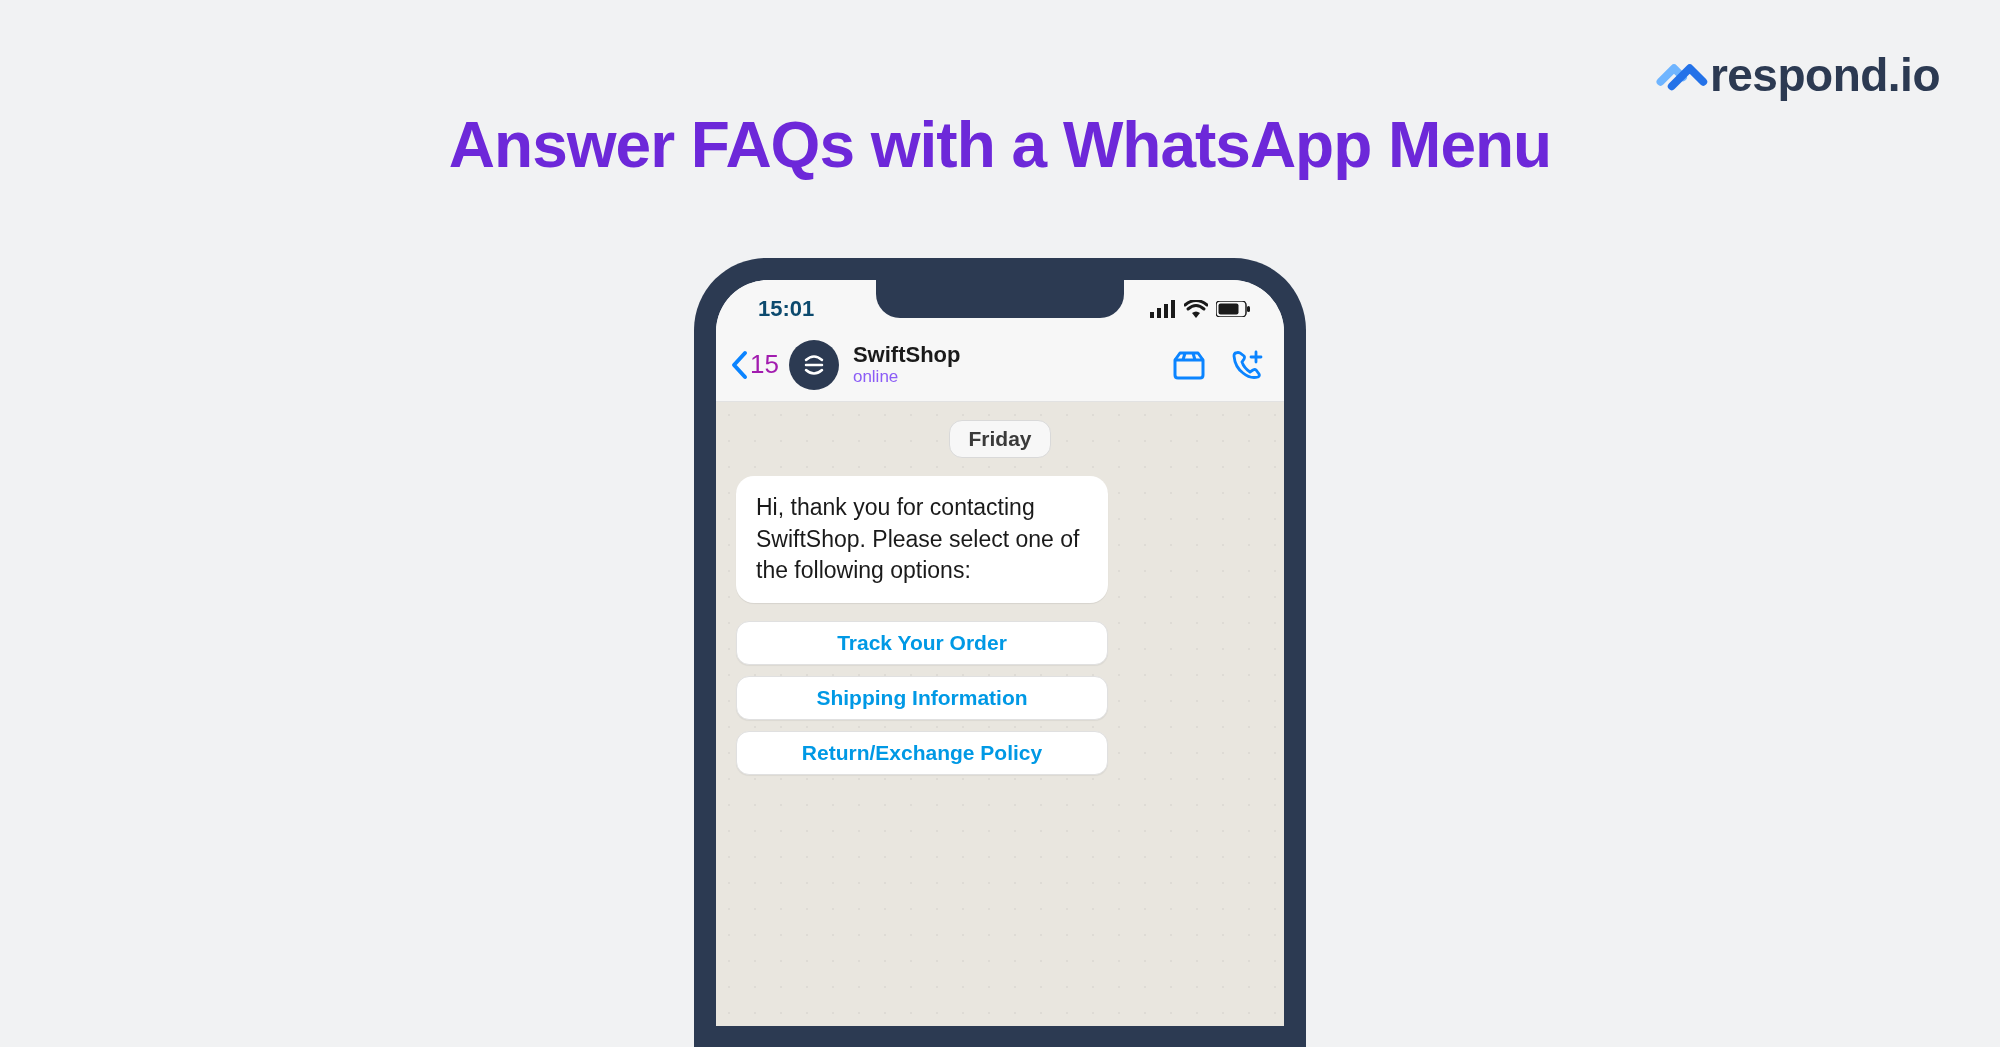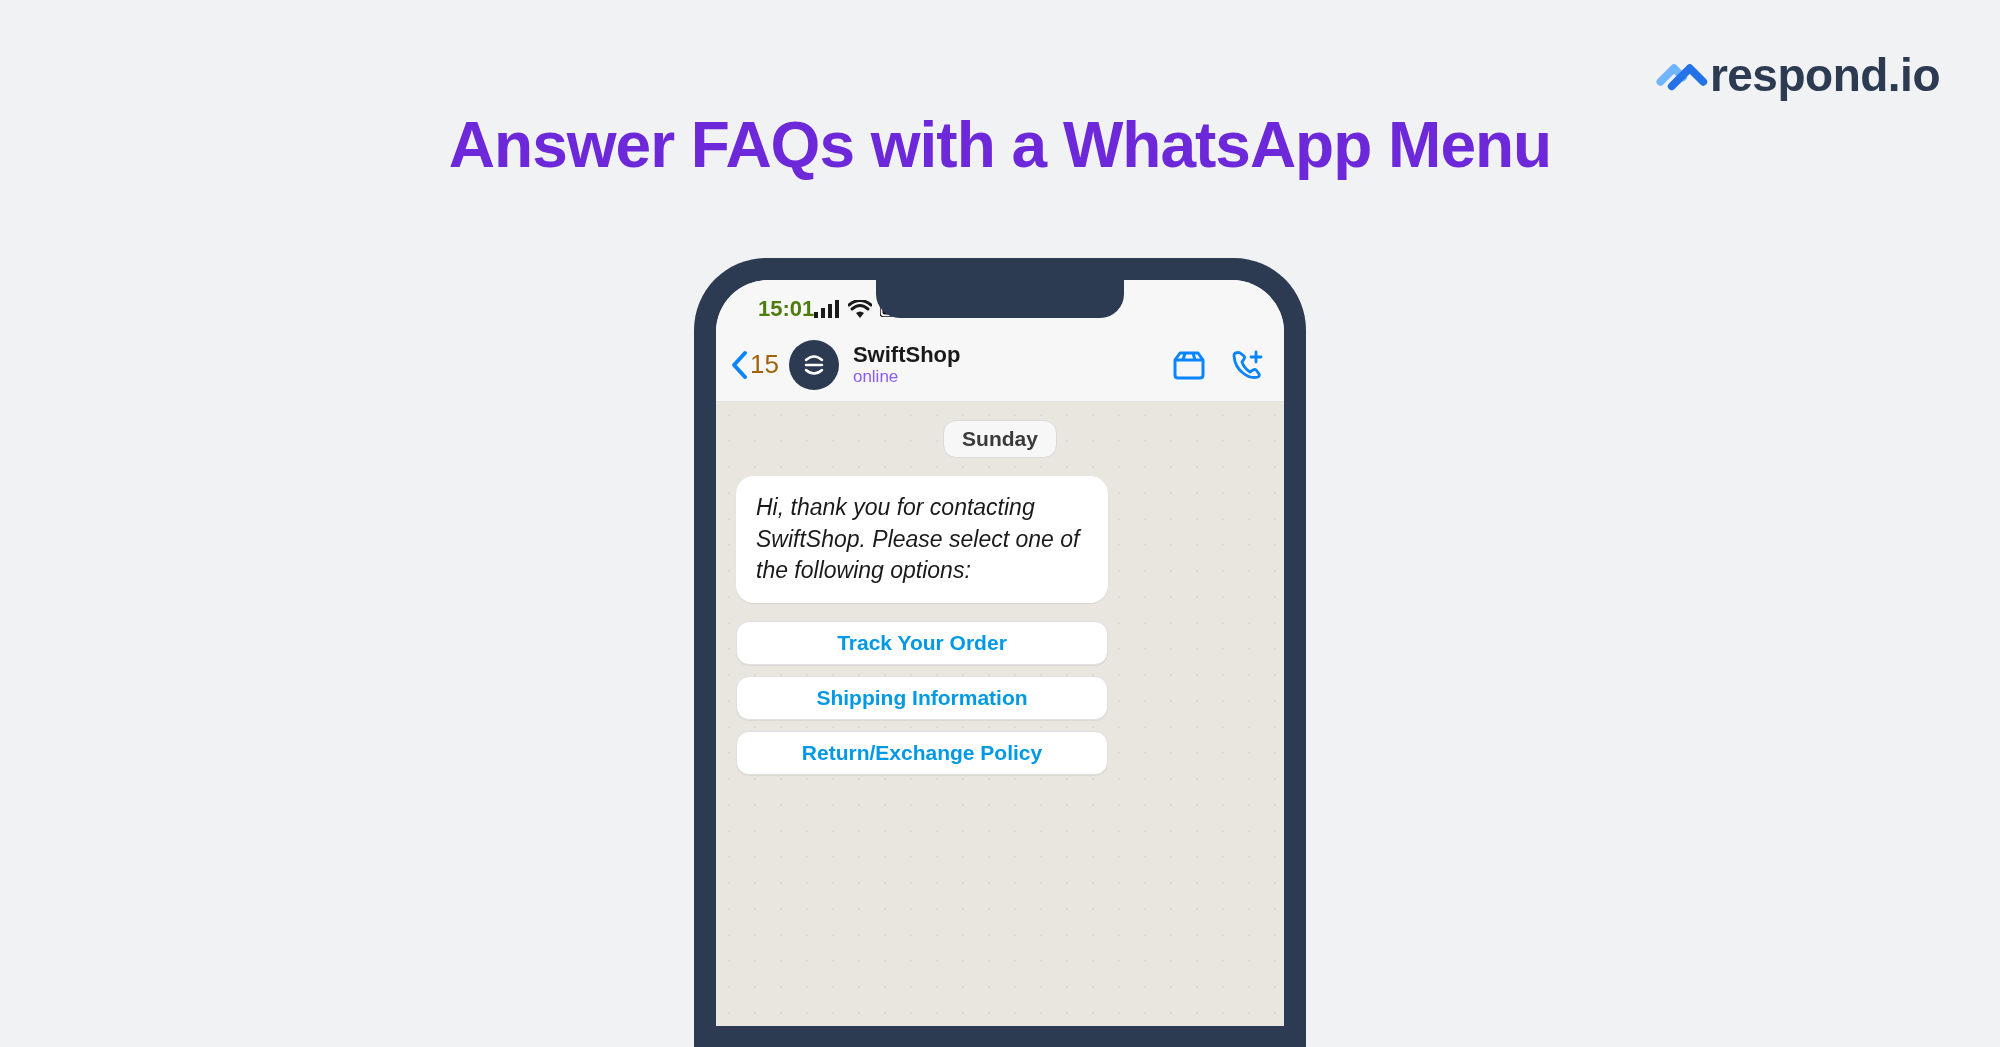--- a/index.html
+++ b/index.html
@@ -61,41 +61,41 @@
     width: 248px;
     height: 38px;
     background: #2c3a52;
     border-radius: 0 0 24px 24px;
     z-index: 10;
   }
   .status-bar {
     height: 48px;
     display: flex;
     align-items: center;
-    justify-content: flex-start;
+    justify-content: space-between;
     padding: 10px 34px 0 42px;
     font-size: 22px;
     font-weight: 700;
-    color: #4d7c0f;
+    color: #0c4a6e;
     background: #f7f7f7;
   }
   .status-icons { display: flex; align-items: center; gap: 8px; }
   .chat-header {
     height: 74px;
     display: flex;
     align-items: center;
     padding: 0 20px 0 14px;
     background: #f7f7f7;
     border-bottom: 1px solid #e2e2e2;
   }
   .back-btn {
     display: flex;
     align-items: center;
     gap: 2px;
-    color: #a16207;
+    color: #a21caf;
     font-size: 26px;
     font-weight: 500;
     margin-right: 10px;
   }
   .avatar {
     width: 50px;
     height: 50px;
     border-radius: 50%;
     background: #2c3a52;
     display: flex;
@@ -141,21 +141,20 @@
     width: 372px;
     background: #fff;
     border-radius: 18px;
     padding: 16px 20px;
     font-size: 23px;
     line-height: 1.38;
     color: #1a1a1a;
     box-shadow: 0 1px 1px rgba(0,0,0,0.08);
     margin-bottom: 18px;
     position: relative;
-    font-style: italic;
   }
   .menu-btn {
     width: 372px;
     background: #fff;
     border: 1px solid #e0e0e0;
     border-radius: 13px;
     padding: 9px 12px;
     text-align: center;
     font-size: 21px;
     font-weight: 600;
@@ -228,21 +227,21 @@
             <path d="M11 10 L13 3 M23 10 L21 3" stroke="#0b84ff" stroke-width="3"></path>
           </svg>
         <svg width="34" height="32" viewBox="0 0 34 32" fill="none">
             <path d="M6 4 Q4 4 4 7 Q5 18 13 24 Q20 30 28 28 Q30 27 29 25 L26 21 Q25 20 23 21 L20 23 Q14 19 12 13 L14 10 Q15 8 14 7 L10 4 Q8 3 6 4 Z" stroke="#0b84ff" stroke-width="2.8"></path>
             <path d="M26 3 V13 M21 8 H31" stroke="#0b84ff" stroke-width="2.8" stroke-linecap="round"></path>
           </svg>
       </div>
     </div>
 
     <div class="chat-body">
-      <div class="date-chip">Sunday</div>
+      <div class="date-chip">Friday</div>
       <div class="msg-bubble">Hi, thank you for contacting SwiftShop. Please select one of the following options:</div>
       <div class="menu-btn">Track Your Order</div>
       <div class="menu-btn">Shipping Information</div>
       <div class="menu-btn">Return/Exchange Policy</div>
     </div>
 
   </div>
 </div>
 
 </body></html>

